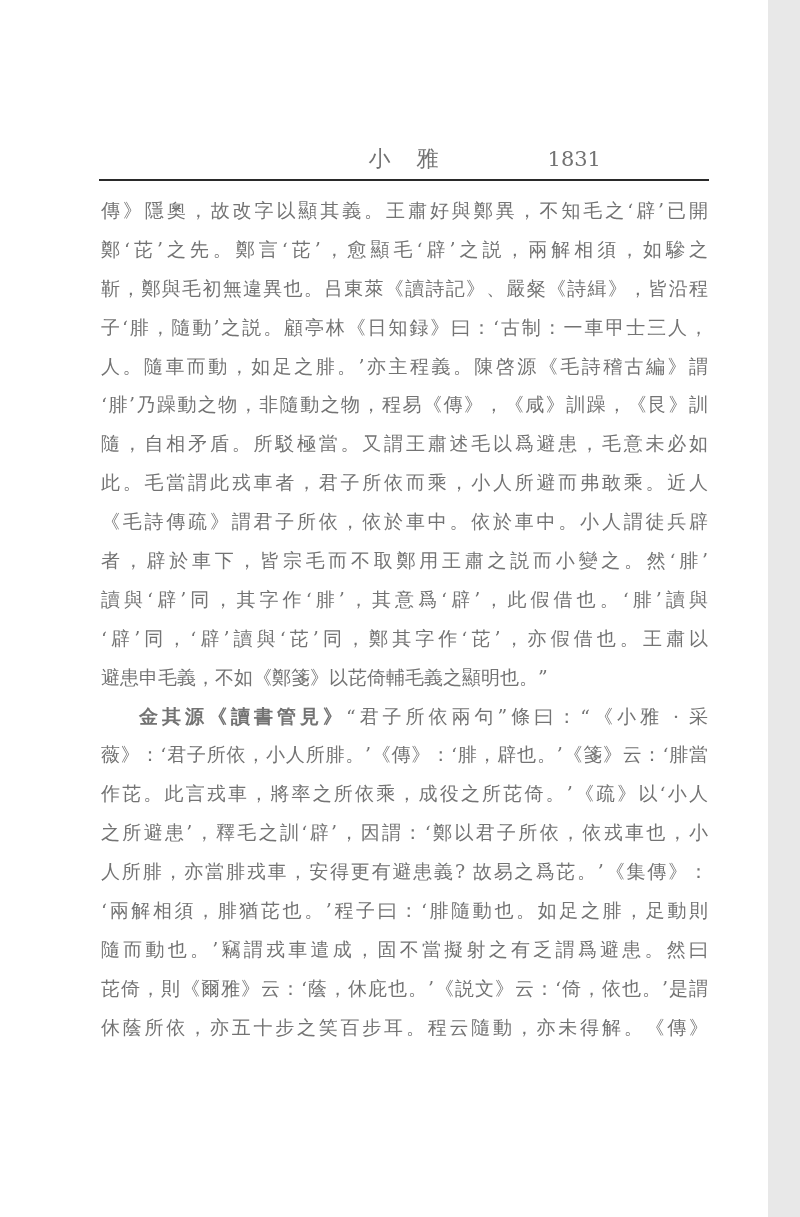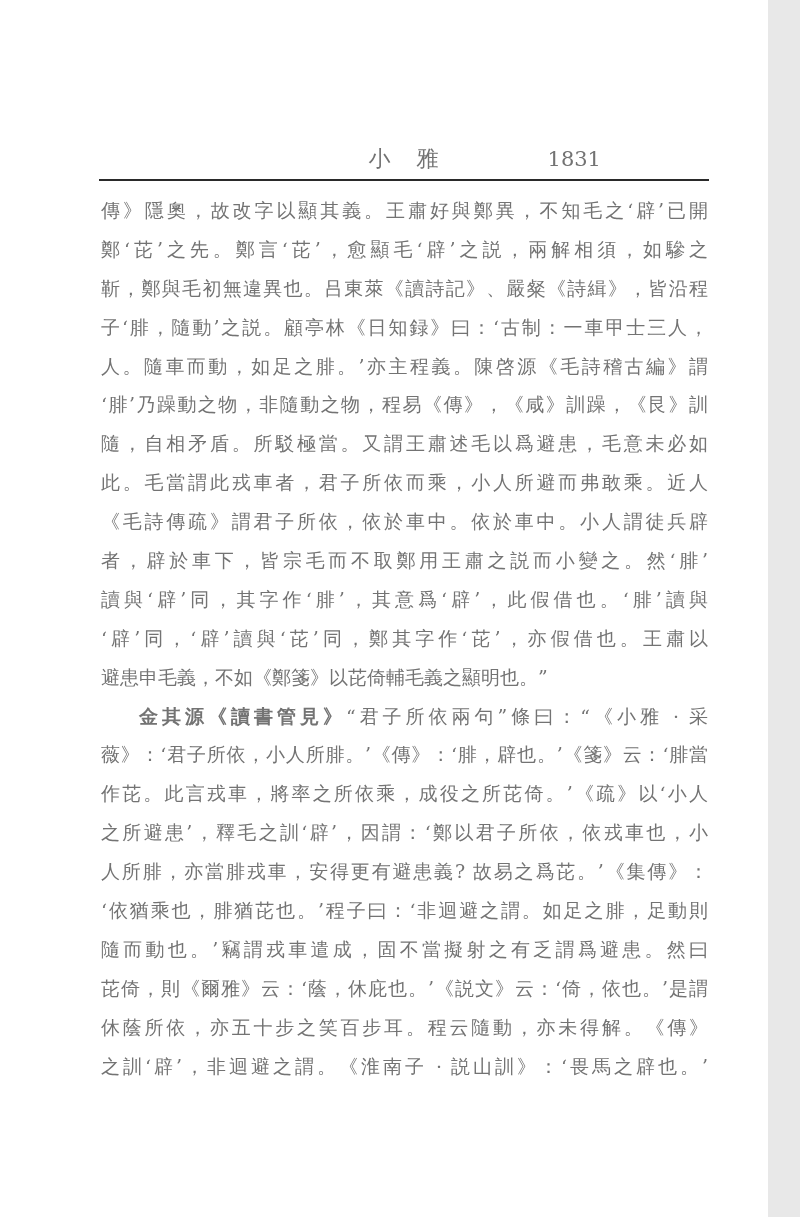--- a/index.html
+++ b/index.html
@@ -105,21 +105,20 @@
     </div>
 
     <div>
       <div class="line indent">
         <span class="bold-lead">金其源《讀書管見》</span><span>“君子所依兩句”條曰：“《小雅 · 采</span>
       </div>
       <div class="line">薇》：‘君子所依，小人所腓。’《傳》：‘腓，辟也。’《箋》云：‘腓當</div>
       <div class="line">作芘。此言戎車，將率之所依乘，成役之所芘倚。’《疏》以‘小人</div>
       <div class="line">之所避患’，釋毛之訓‘辟’，因謂：‘鄭以君子所依，依戎車也，小</div>
       <div class="line">人所腓，亦當腓戎車，安得更有避患義? 故易之爲芘。’《集傳》：</div>
-      <div class="line">‘依猶乘也，腓猶芘也。’程子曰：‘非迴避之謂。如足之腓，足動則</div>
+      <div class="line">‘兩解相須，腓猶芘也。’程子曰：‘腓隨動也。如足之腓，足動則</div>
       <div class="line">隨而動也。’竊謂戎車遣成，固不當擬射之有乏謂爲避患。然曰</div>
       <div class="line">芘倚，則《爾雅》云：‘蔭，休庇也。’《説文》云：‘倚，依也。’是謂</div>
       <div class="line">休蔭所依，亦五十步之笑百步耳。程云隨動，亦未得解。《傳》</div>
-      <div class="line">之訓‘辟’，非迴避之謂。《淮南子 · 説山訓》：‘畏馬之辟也。’</div>
     </div>
 
   </div>
 </div>
 
 </body></html>

